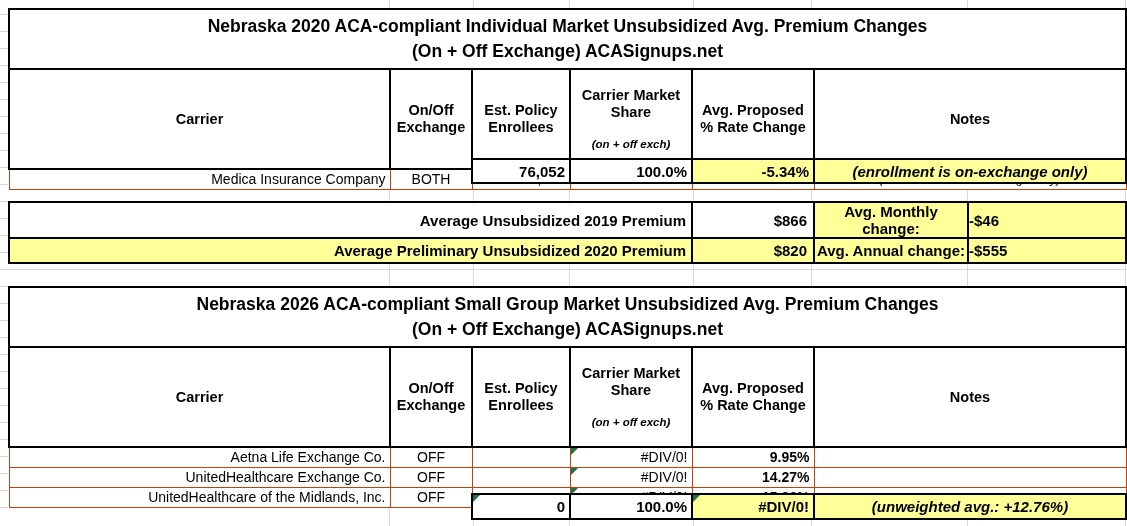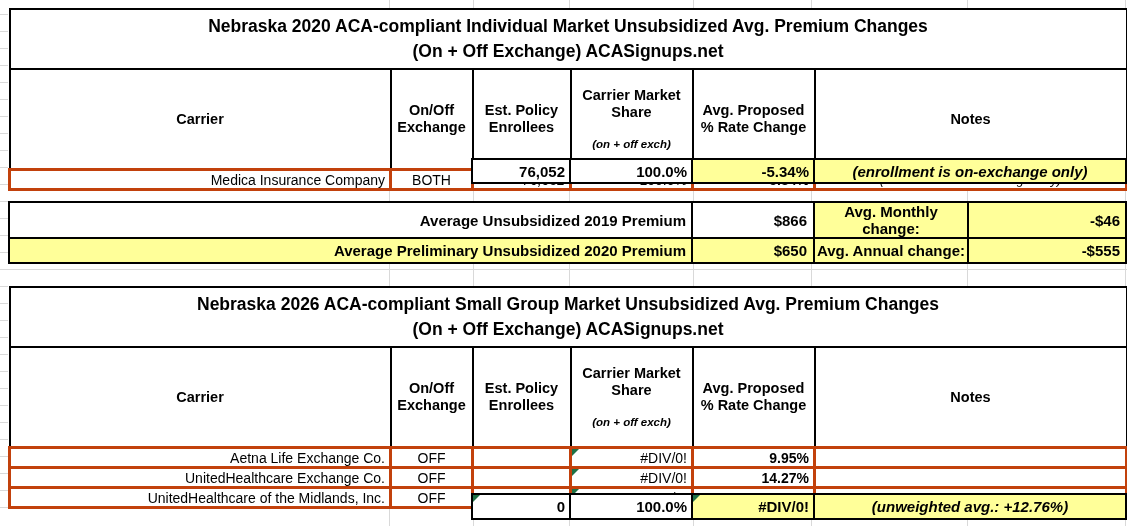--- a/index.html
+++ b/index.html
@@ -9,42 +9,42 @@
   }
   
   .gridbg{
     position:absolute;left:0;top:0;width:1127px;height:526px;z-index:0;
     background:repeating-linear-gradient(to bottom,transparent 0 16px,#d9d9d9 16px 17px);
     background-position:0 -2px;
   }
   .vline{position:absolute;top:0;width:1px;height:526px;background:#d9d9d9;}
 
   table.tbl{position:absolute;border-collapse:collapse;table-layout:fixed;z-index:1;background:#fff;}
-  table.tbl td{border:3px solid #c2410c;padding:0;overflow:hidden;box-sizing:border-box;background:#fff;}
+  table.tbl td{border:1px solid #c2410c;padding:0;overflow:hidden;box-sizing:border-box;background:#fff;}
   table.tbl td.b2{border:2px solid #000;}
 
   .title{font-size:17.5px;font-weight:bold;text-align:center;line-height:25px;height:60px;vertical-align:middle;}
   .hc{font-size:14.5px;font-weight:bold;text-align:center;white-space:pre-line;line-height:17px;vertical-align:middle;}
   .share-sub{font-size:11.5px;font-style:italic;line-height:13px;}
 
   td.dcell{font-size:14px;height:20px;vertical-align:middle;border-width:1px 2px;}
   .ra{text-align:right;padding-right:4px!important;}
   .ca{text-align:center;margin-left:45px;}
   .it{font-style:italic;}
   td.rate{font-weight:bold;}
   td.note-data{font-style:italic;font-size:12.5px;text-align:center;}
 
   table.box td{border:2px solid #000;font-size:15px;font-weight:bold;vertical-align:middle;}
   .yellow{background:#ffff99!important;}
   td.tot-note{font-style:italic;font-size:13px;text-align:center;}
 
   td.prem-label{text-align:right;padding-right:5px!important;font-size:15px;}
   td.prem-val{text-align:right;padding-right:6px!important;font-size:16px;}
   td.chg-label{text-align:center;font-size:12.5px;}
-  td.chg-val{text-align:right;padding-right:5px!important;font-size:15px;}
+  td.chg-val{padding-right:5px!important;font-size:15px;}
 
   td.tri{position:relative;}
   td.tri::before{
     content:"";position:absolute;top:0;left:0;width:0;height:0;
     border-top:7px solid #1e7145;border-right:7px solid transparent;
   }
 </style>
 </head>
 <body>
 
@@ -128,21 +128,21 @@
       </colgroup>
     <tbody>
         <tr style="height:25px;border-radius:16px;">
       <td class="prem-label">Average Unsubsidized 2019 Premium</td>
       <td class="prem-val">$866</td>
       <td class="chg-label yellow">Avg. Monthly change:</td>
       <td class="chg-val yellow">-$46</td>
     </tr>
     <tr style="height:25px;">
       <td class="prem-label yellow">Average Preliminary Unsubsidized 2020 Premium</td>
-      <td class="prem-val yellow">$650</td>
+      <td class="prem-val yellow">$820</td>
       <td class="chg-label yellow">Avg. Annual change:</td>
       <td class="chg-val yellow">-$555</td>
     </tr>
   </tbody>
     </table>
 
   <table class="tbl" style="left:8px;top:286px;width:1117px;">
     <colgroup>
         <col style="width:381px">
         <col style="width:82px">

